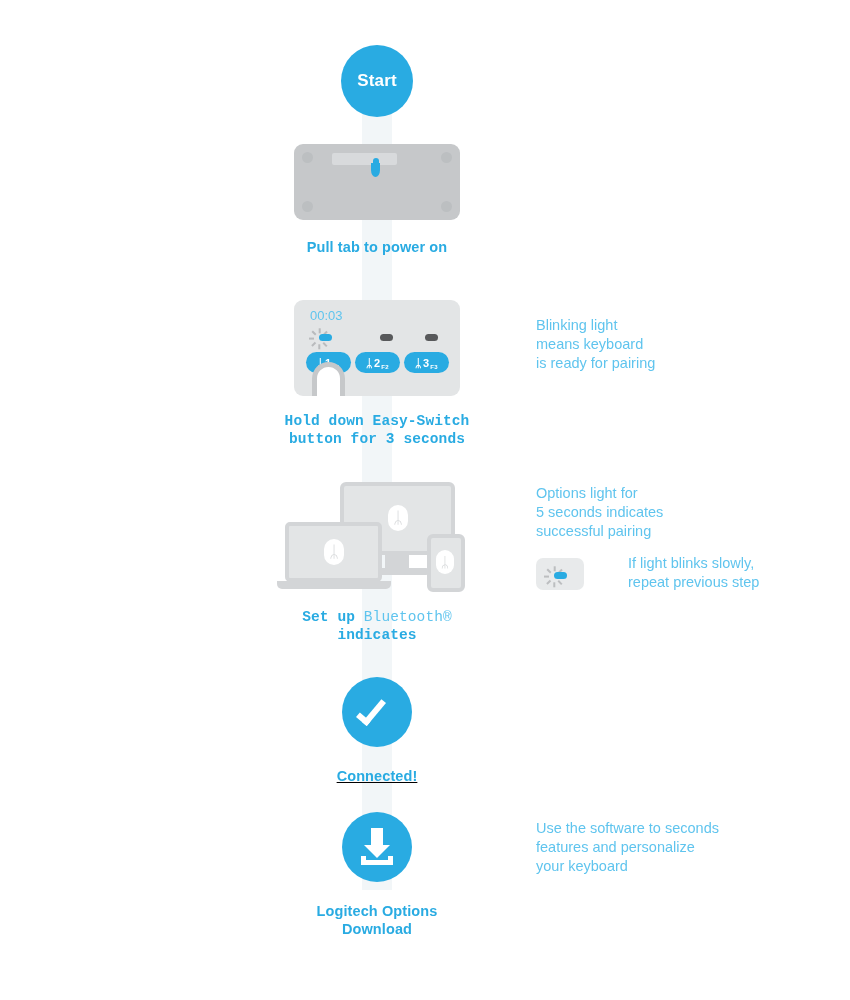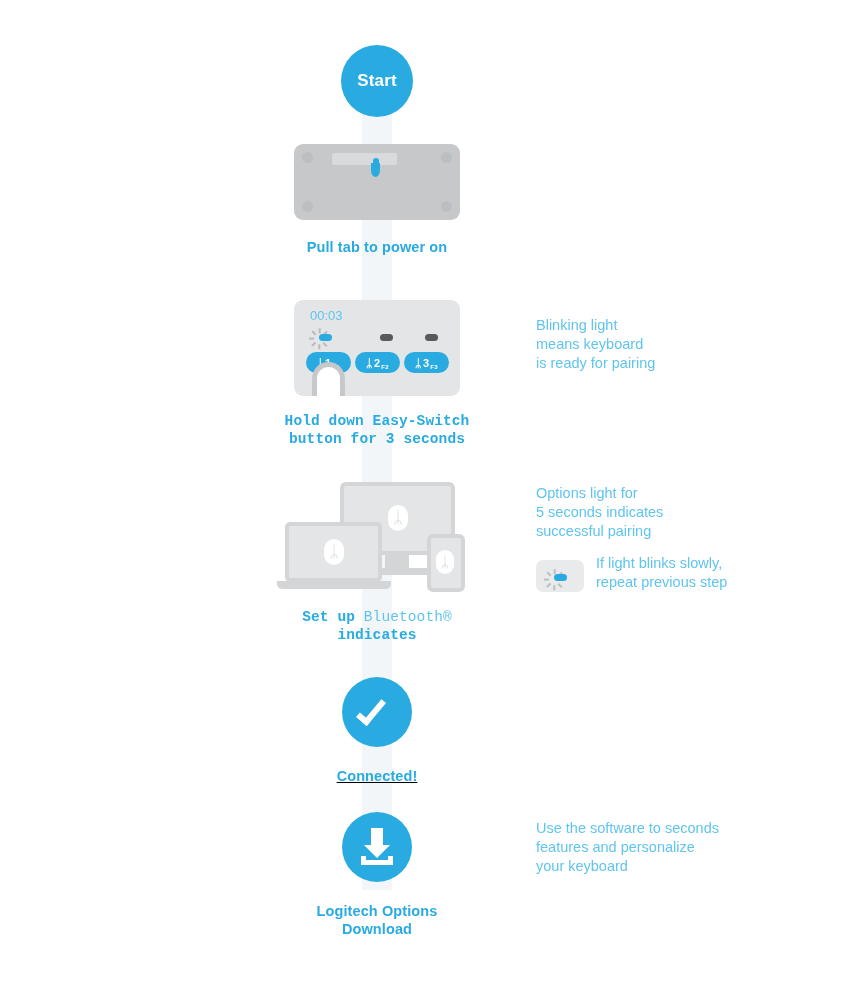--- a/index.html
+++ b/index.html
@@ -314,21 +314,22 @@
   .note {
     position: absolute;
     color: #5fc4ee;
     font-size: 14.5px;
     line-height: 19px;
     text-align: left;
   }
   .note-box {
     position: absolute;
     display: flex;
-    align-items: flex-end;
+    align-items: center;
+    gap: 32px;
   }
   .blink-chip {
     width: 48px;
     height: 32px;
     background: #e8eaeb;
     border-radius: 7px;
     position: relative;
     flex: 0 0 auto;
     margin-right: 12px;
     margin-top: 1px;

